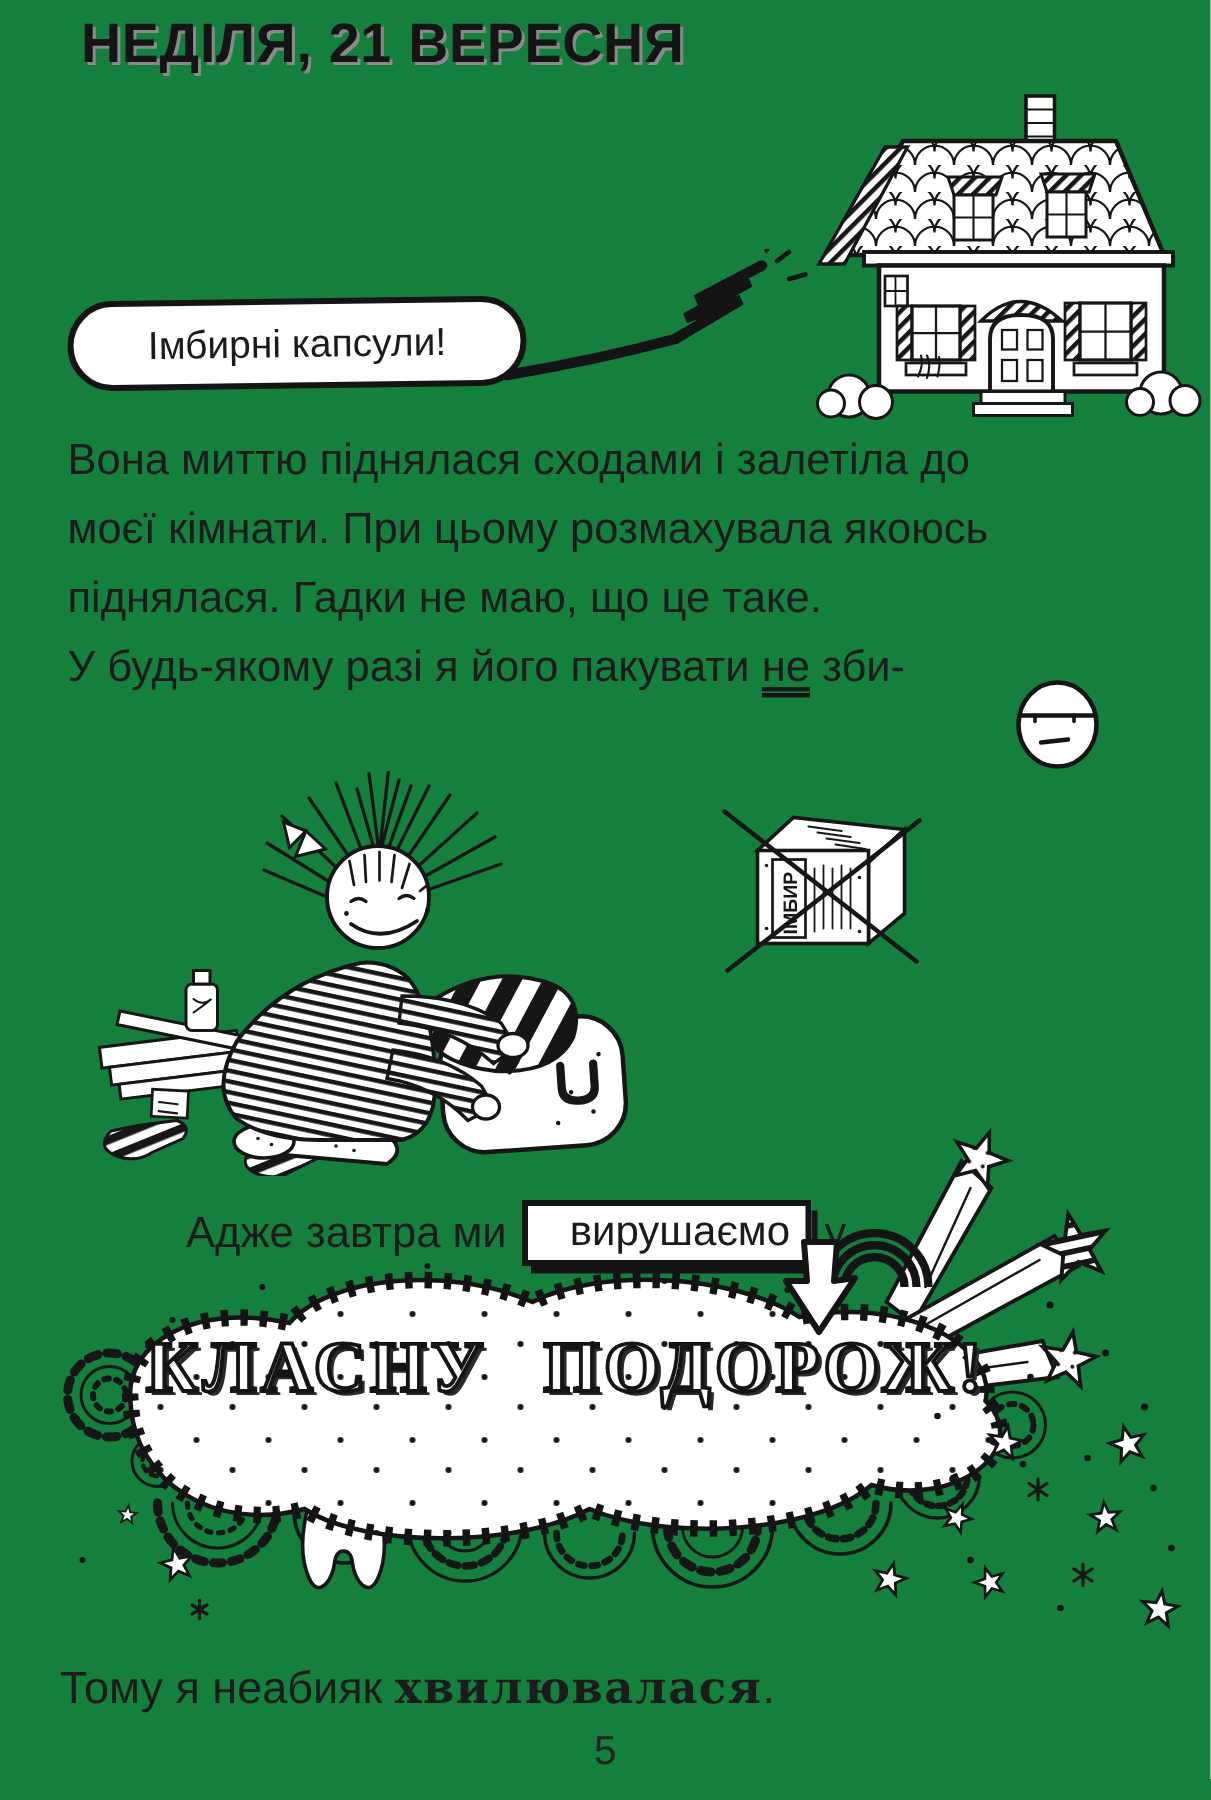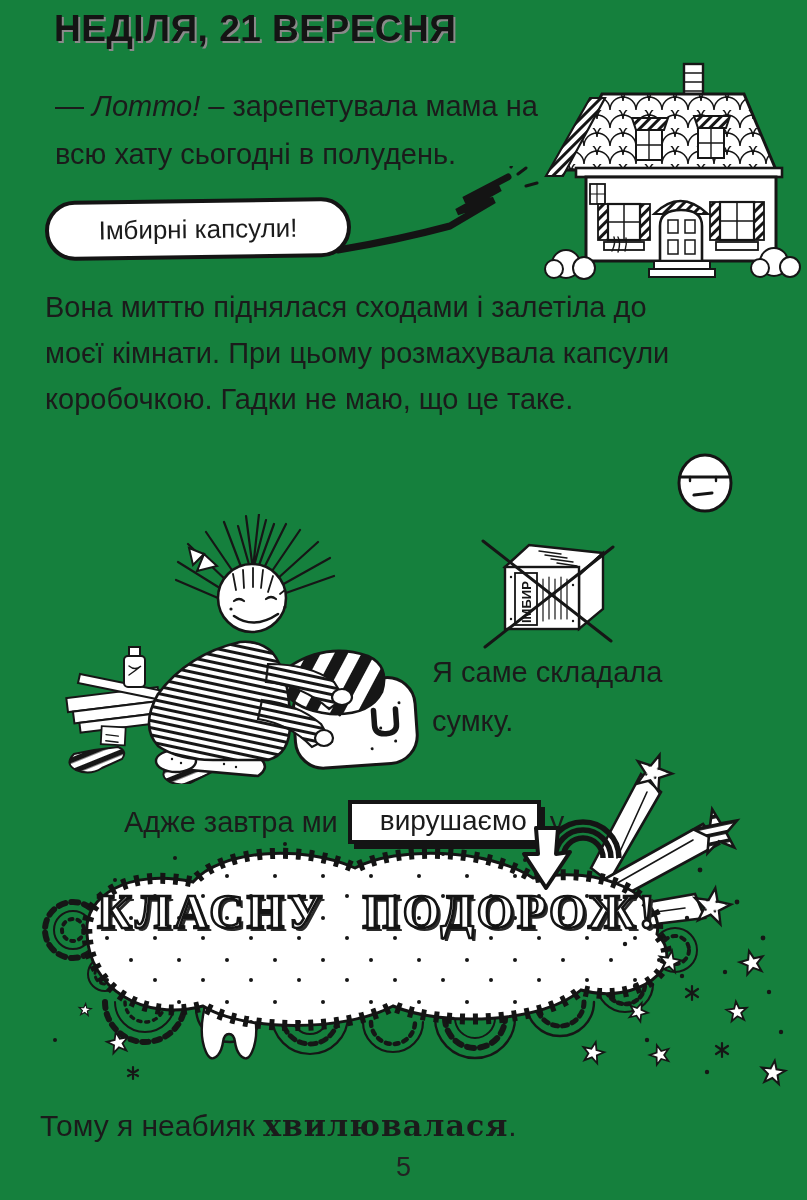--- a/index.html
+++ b/index.html
@@ -45,24 +45,20 @@
   .closing-script { font-family:"DejaVu Serif", serif; font-weight:bold; letter-spacing:1px; }
   .page-number { position:absolute; left:0; top:1152px; width:100%; text-align:center; font-size:27px; color:#222; }
 </style>
 </head>
 <body>
 
 <div class="page">
 
   <h1 class="date-header">НЕДІЛЯ, 21 ВЕРЕСНЯ</h1>
 
-  <p class="intro">
-    <span class="intro-line"><span>— </span><span class="shout">Лотто!</span><span> – зарепетувала мама на</span></span>
-    <span class="intro-line">всю хату сьогодні в полудень.</span>
-  </p>
 
   <svg class="svg-abs" style="left:532px;top:56px;" width="272" height="230" viewBox="0 0 272 230">
     <defs>
       <pattern id="p-shingle" width="26" height="18" patternUnits="userSpaceOnUse">
         <rect width="26" height="18" fill="#fff"></rect>
         <path d="M0,18 a13,13 0 0 1 26,0 M-13,9 a13,13 0 0 1 26,0 M13,9 a13,13 0 0 1 26,0" fill="none" stroke="#161616" stroke-width="1.5"></path>
       </pattern>
       <pattern id="p-hatch" width="7" height="7" patternUnits="userSpaceOnUse" patternTransform="rotate(45)">
         <rect width="7" height="7" fill="#fff"></rect>
           <rect width="3" height="7" fill="#161616"></rect>
@@ -119,22 +115,23 @@
       <path d="M182,8 l8,-6 M190,20 l11,-3 M175,1 l4,-8" stroke-width="3"></path>
     </g>
   </svg>
 
   <div class="bubble">
     <span>Імбирні капсули!</span>
   </div>
 
   <div class="body-text">
     <div class="line">Вона миттю піднялася сходами і залетіла до</div>
-    <div class="line">моєї кімнати. При цьому розмахувала капсули</div>
-    <div class="line">коробочкою. Гадки не маю, що це таке.</div>
+    <div class="line">моєї кімнати. При цьому розмахувала якоюсь</div>
+    <div class="line">піднялася. Гадки не маю, що це таке.</div>
+    <div class="line"><span>У будь-якому разі я його пакувати </span><span class="u-not">не</span><span> зби-</span></div>
   </div>
 
   <svg class="svg-abs" style="left:676px;top:452px;" width="58" height="64" viewBox="0 0 58 64">
     <g stroke="#141414" fill="none" stroke-linecap="round">
       <ellipse cx="29" cy="31" rx="26" ry="28" fill="#fff" stroke-width="3"></ellipse>
       <line x1="4" y1="25" x2="54" y2="25" stroke-width="3"></line>
       <line x1="14" y1="25" x2="14" y2="29" stroke-width="2.4"></line>
       <line x1="40" y1="25" x2="40" y2="29" stroke-width="2.4"></line>
       <line x1="18" y1="43" x2="36" y2="41" stroke-width="3"></line>
     </g>
@@ -238,24 +235,20 @@
           <circle cx="34" cy="44" r="1.2"></circle>
           <circle cx="96" cy="52" r="1.2"></circle>
           <circle cx="34" cy="86" r="1.2"></circle>
           <circle cx="96" cy="88" r="1.2"></circle>
         </g>
       <line x1="6" y1="8" x2="134" y2="108" stroke-width="3"></line>
       <line x1="136" y1="14" x2="8" y2="114" stroke-width="3"></line>
     </g>
   </svg>
 
-  <div class="packing">
-    <div>Я саме складала</div>
-    <div>сумку.</div>
-  </div>
 
   <div class="trip-line">
     <span>Адже завтра ми</span>
     <span class="boxed-word">вирушаємо</span>
     <span>у</span>
   </div>
 
   <svg class="svg-abs" style="left:520px;top:826px;z-index:3;" width="56" height="66" viewBox="0 0 56 66">
     <polygon points="16,2 38,2 36,28 50,26 26,62 4,28 18,28" fill="#fff" stroke="#141414" stroke-width="4" stroke-linejoin="round"></polygon>
   </svg>

